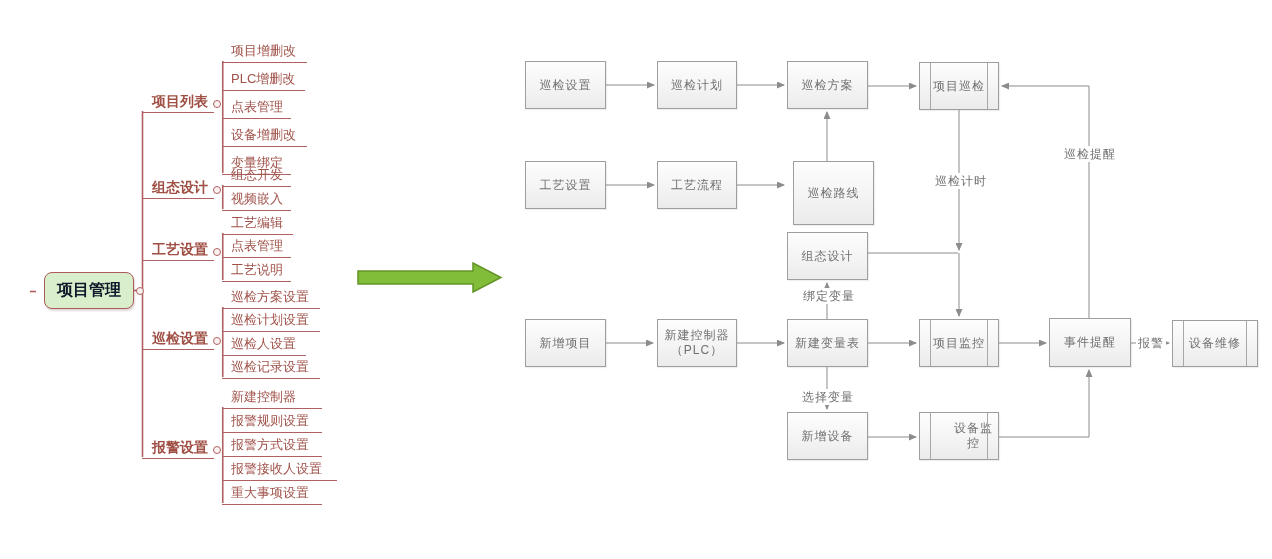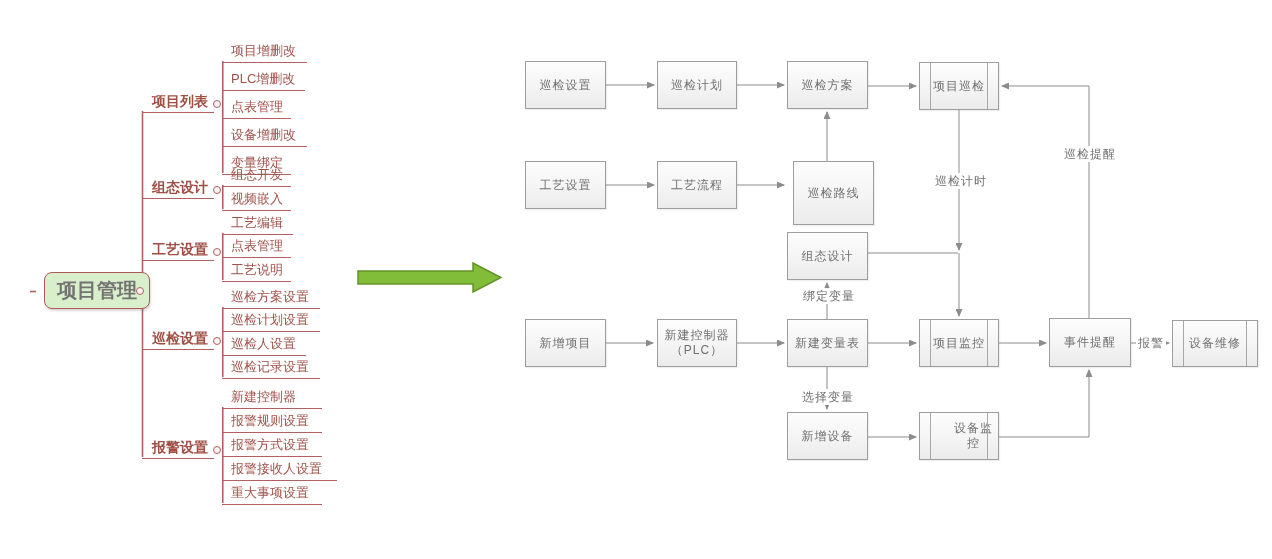--- a/index.html
+++ b/index.html
@@ -14,23 +14,23 @@
           color:#707070;font-size:12px;letter-spacing:1px;line-height:15px;
           display:flex;align-items:center;justify-content:center;text-align:center;
           box-shadow:1px 1px 1px rgba(120,120,120,.12);}
   .fc-box.pp::before,.fc-box.pp::after{content:"";position:absolute;top:0;bottom:0;width:1px;background:#a8a8a8;}
   .fc-box.pp::before{left:10px;}
   .fc-box.pp::after{right:10px;}
   .edge-label{position:absolute;z-index:2;background:#ffffff;color:#707070;
               font-size:12px;letter-spacing:1px;text-align:center;line-height:16px;padding:0 1px;}
 
   
-  .mm-root{position:absolute;left:44px;top:272px;width:106px;height:37px;z-index:1;
+  .mm-root{position:absolute;left:44px;top:272px;width:90px;height:37px;z-index:1;
            background:#d9eeca;border:1.6px solid #ad5a5a;border-radius:8px;
-           color:#737373;font-size:20px;font-weight:700;box-sizing:border-box;
+           color:#0f172a;font-size:16px;font-weight:700;box-sizing:border-box;
            display:flex;align-items:center;justify-content:center;
            box-shadow:1px 2px 2px rgba(100,60,60,.2);}
   .mm-branch{position:absolute;left:142px;width:72px;height:22px;z-index:1;box-sizing:border-box;
              padding-left:10px;line-height:20px;border-bottom:1.6px solid #b06060;
              color:#9f4f44;font-size:14px;font-weight:700;white-space:nowrap;}
   .mm-child{position:absolute;left:222px;height:22px;z-index:1;box-sizing:border-box;
             padding-left:9px;line-height:20px;border-bottom:1.6px solid #b06060;
             color:#a0524a;font-size:13px;font-weight:500;white-space:nowrap;}
   .mm-circle{position:absolute;width:8px;height:8px;z-index:2;box-sizing:border-box;
              border:1.5px solid #b06060;border-radius:50%;background:#fbf3f2;}

